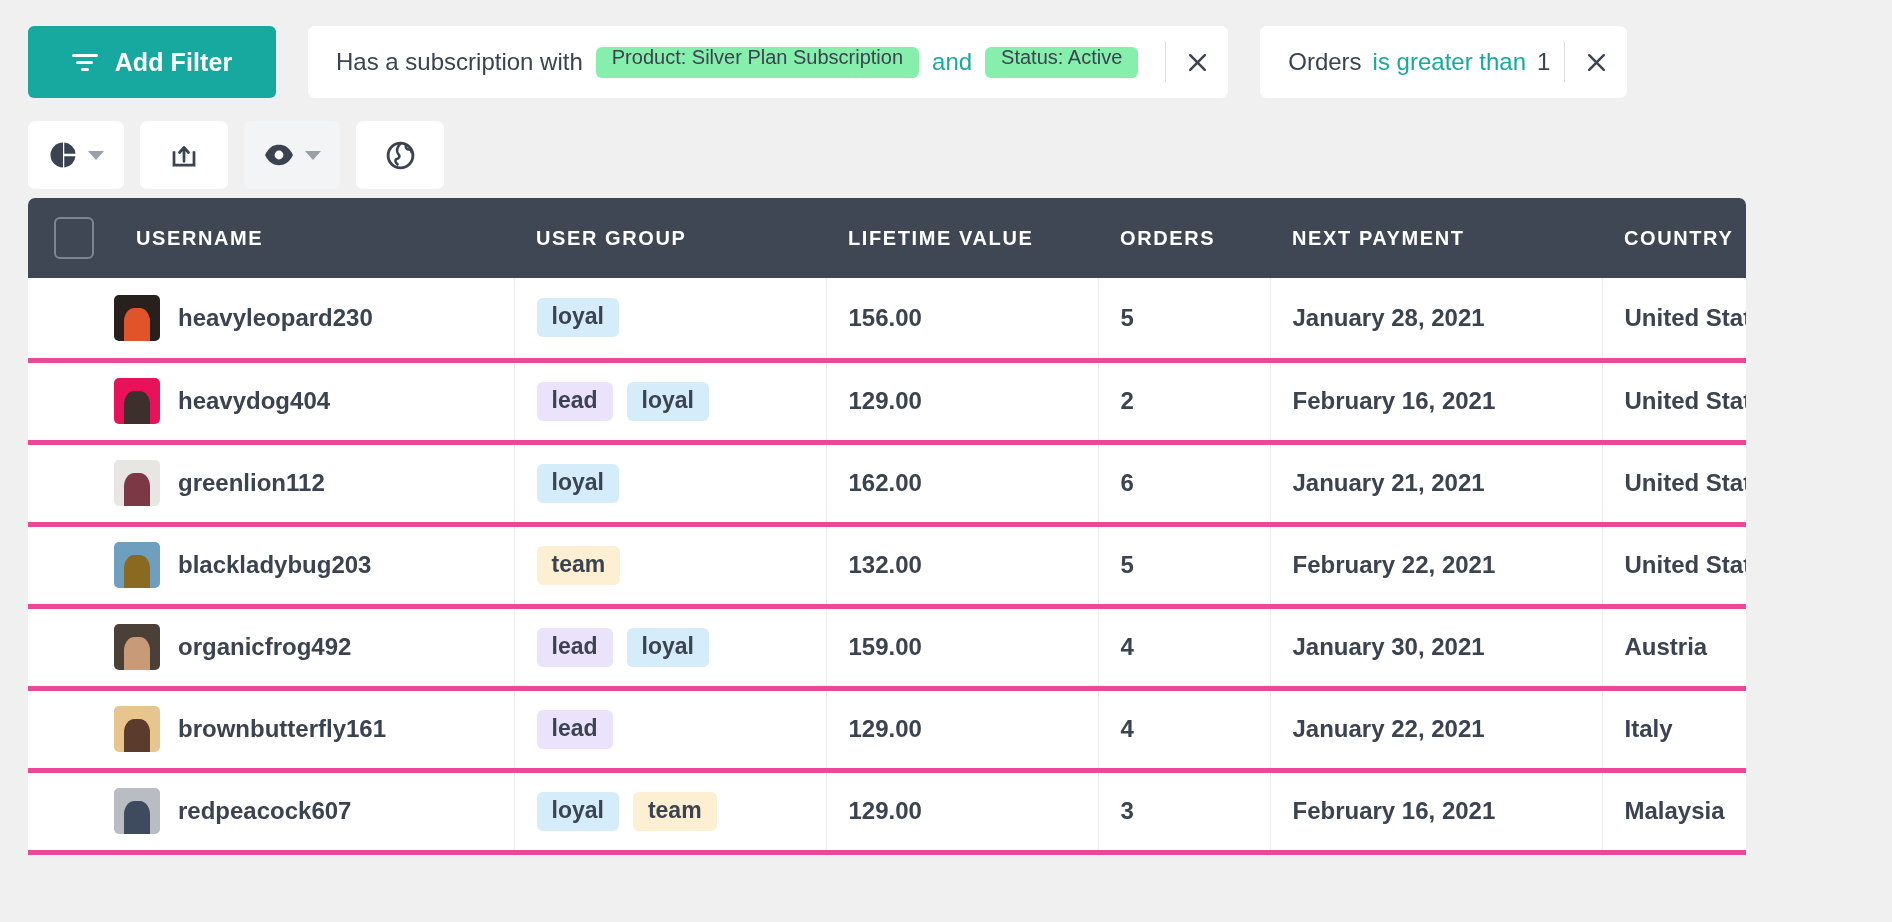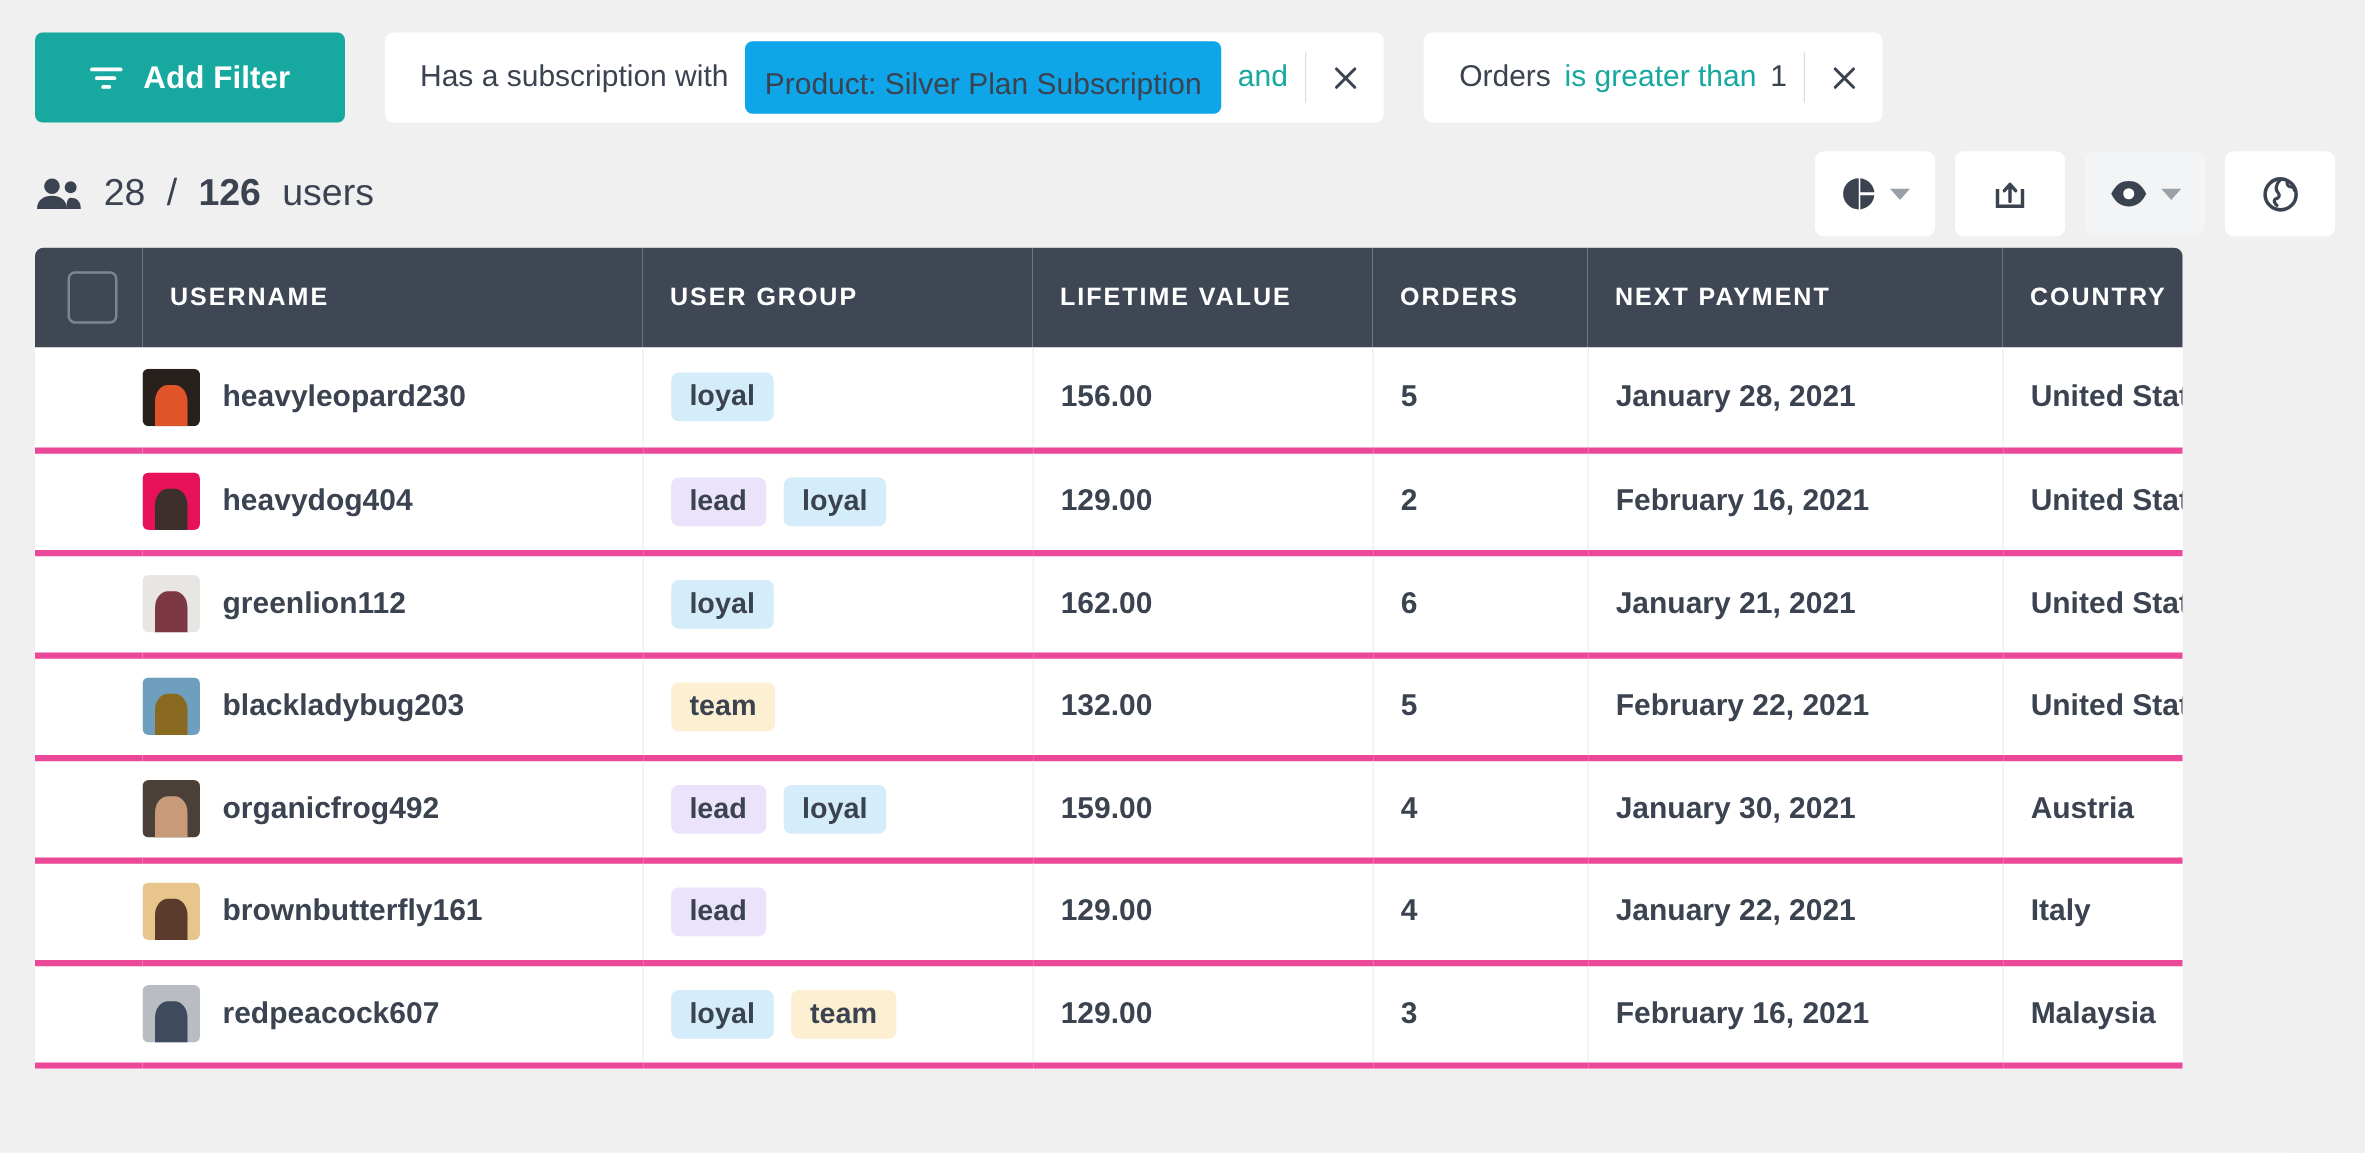--- a/index.html
+++ b/index.html
@@ -49,26 +49,26 @@
     display: flex;
     align-items: center;
     padding: 0 0 0 28px;
     font-size: 24px;
     color: #3b4351;
     white-space: nowrap;
   }
   .chip-text { color: #3b4351; }
   .chip-teal { color: #17a8a0; }
   .pill {
-    background: #0ea5e9;
+    background: #86efac;
     border-radius: 6px;
-    padding: 23px 16px 11px;
+    padding: 0 16px 11px;
     margin: 0 13px;
     color: #3b4351;
-    font-size: 24px;
+    font-size: 20px;
     line-height: 1;
     cursor: pointer;
   }
   .chip-sep {
     width: 1px;
     height: 40px;
     background: #dedede;
     margin: 0 0 0 14px;
   }
   .chip-close {
@@ -214,20 +214,21 @@
           <i></i>
           <i></i>
       </span>
       <span>Add Filter</span>
     </button>
 
     <div class="filter-chip">
       <span class="chip-text">Has a subscription with</span>
       <span class="pill">Product: Silver Plan Subscription</span>
       <span class="chip-teal">and</span>
+      <span class="pill">Status: Active</span>
       <span class="chip-sep"></span>
       <span class="chip-close">
         <svg width="25" height="25" viewBox="0 0 24 24">
           <path d="M5 5 L19 19 M19 5 L5 19" stroke="#3b4351" stroke-width="2.4" stroke-linecap="round"></path>
         </svg>
       </span>
     </div>
 
     <div class="filter-chip">
       <span class="chip-text">Orders</span>
@@ -237,32 +238,20 @@
       <span class="chip-close">
         <svg width="25" height="25" viewBox="0 0 24 24">
           <path d="M5 5 L19 19 M19 5 L5 19" stroke="#3b4351" stroke-width="2.4" stroke-linecap="round"></path>
         </svg>
       </span>
     </div>
 
   </div>
 
   <div class="summary-row">
-    <div class="user-count">
-      <svg class="people-icon" viewBox="0 0 28 20">
-        <circle cx="10" cy="5.6" r="4.6" fill="#3b4351"></circle>
-        <circle cx="21" cy="6.2" r="3.5" fill="#3b4351"></circle>
-        <path d="M1.2 19 C1.2 13.6 5.2 11.2 10 11.2 C14.8 11.2 18.8 13.6 18.8 19 Z" fill="#3b4351"></path>
-        <path d="M18.5 19 C18.5 15 19.2 12.4 21 12.4 C24.2 12.4 27 14 27 19 Z" fill="#3b4351"></path>
-      </svg>
-      <span>28</span>
-      <span>/</span>
-      <span class="count-strong">126</span>
-      <span>users</span>
-    </div>
 
     <div class="tool-group">
 
       <button class="tool-btn wide">
         <svg width="30" height="30" viewBox="0 0 24 24">
           <path d="M12 2 A10 10 0 0 0 12 22 L12 13 Z" fill="#3b4351"></path>
           <path d="M13 2 A10 10 0 0 1 22 11 L13 11 Z" fill="#3b4351"></path>
           <path d="M13 13 L22 13 A10 10 0 0 1 13 22 Z" fill="#3b4351"></path>
         </svg>
         <span class="caret"></span>

